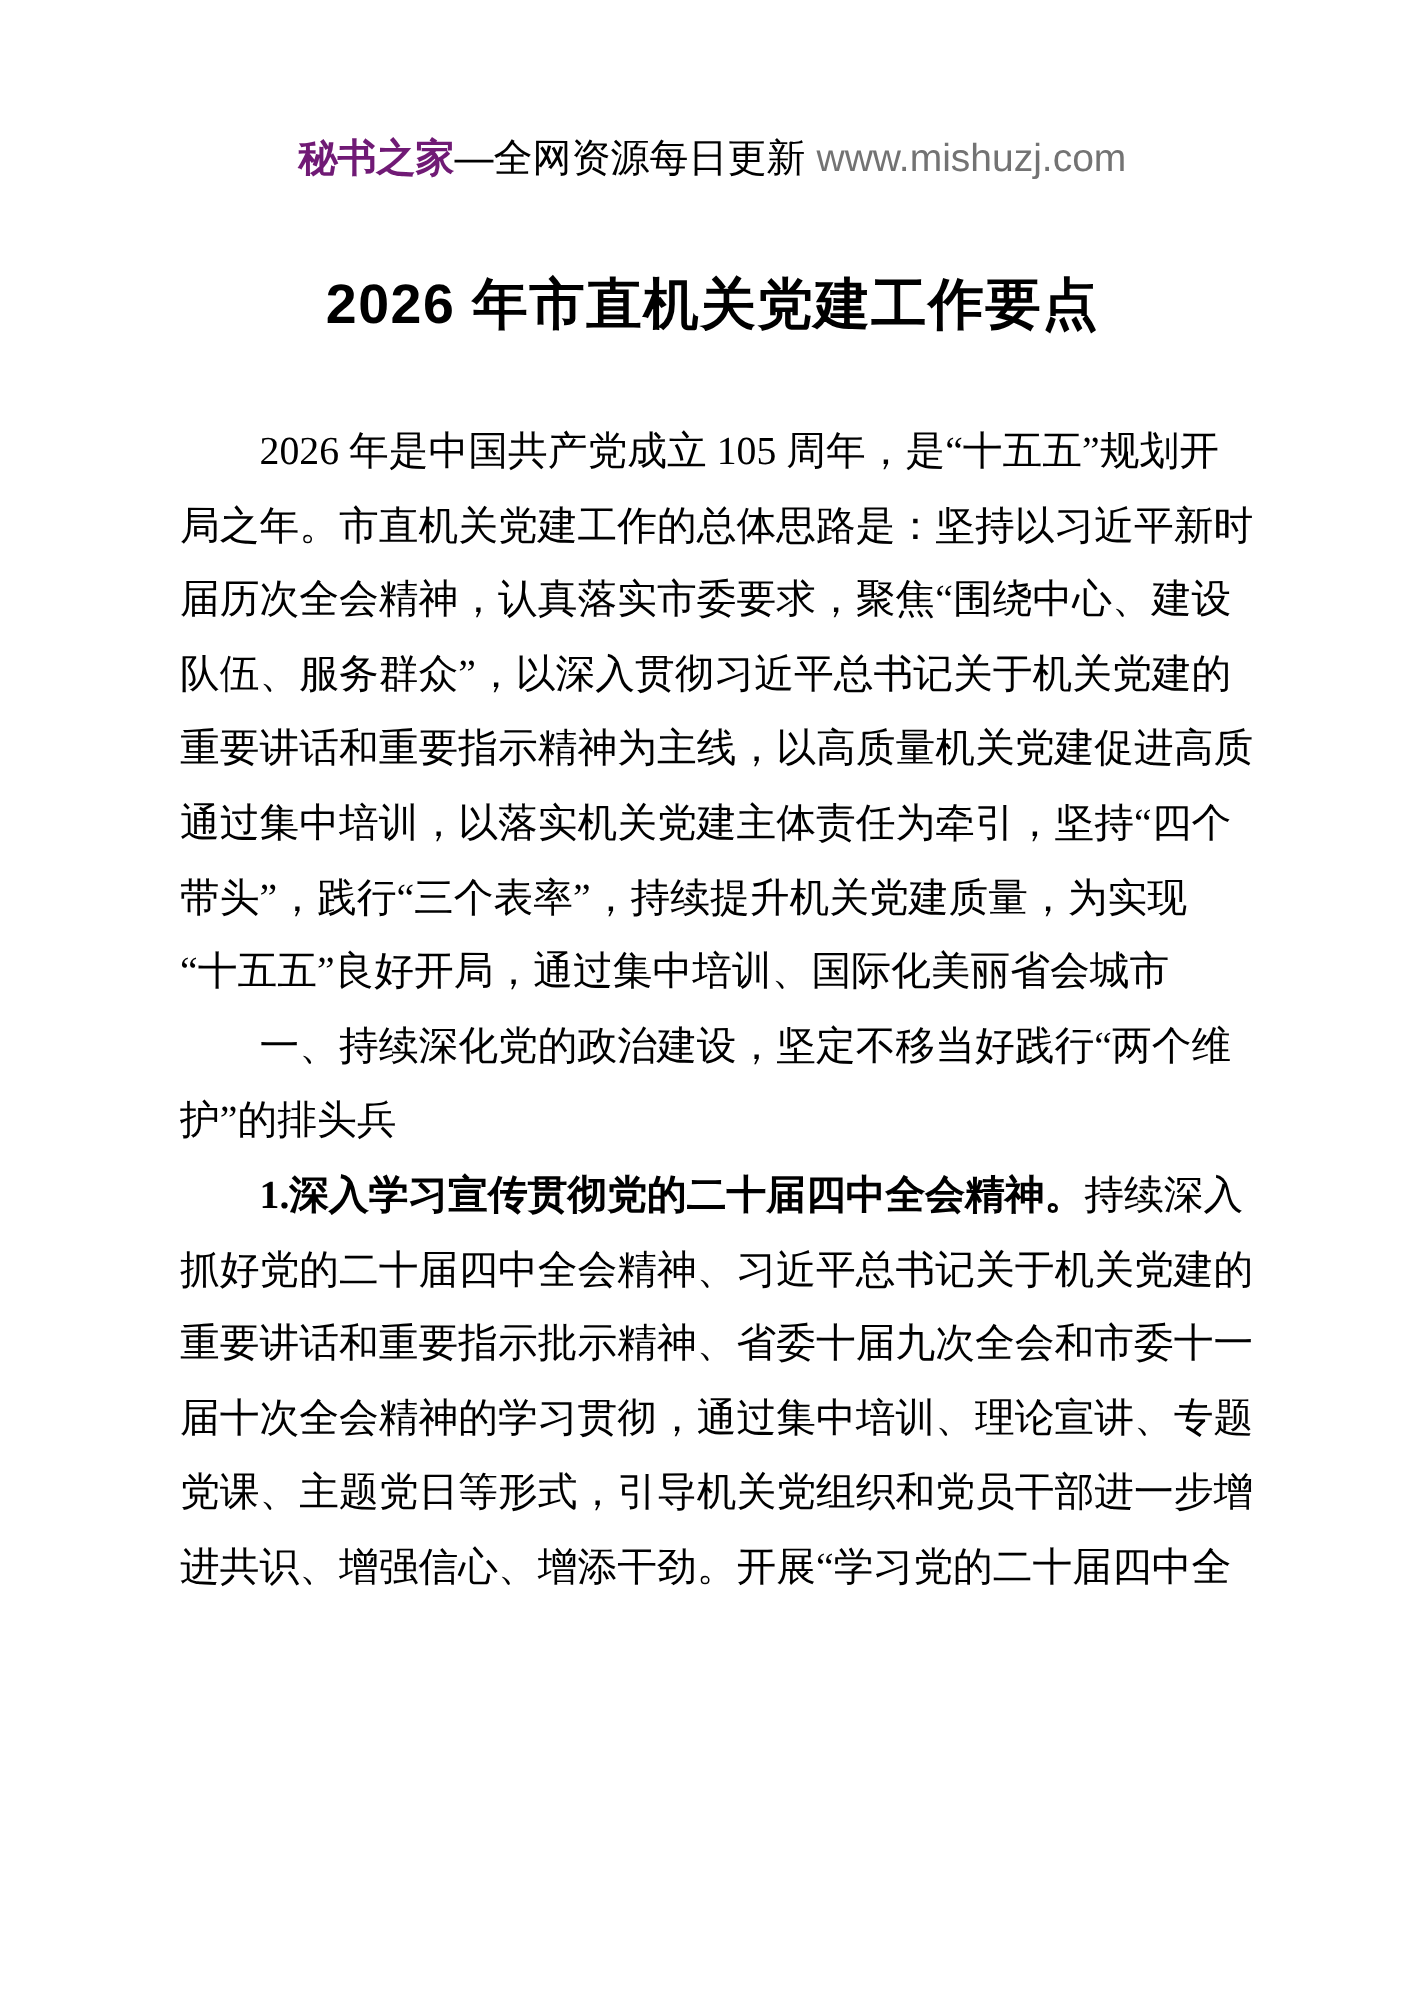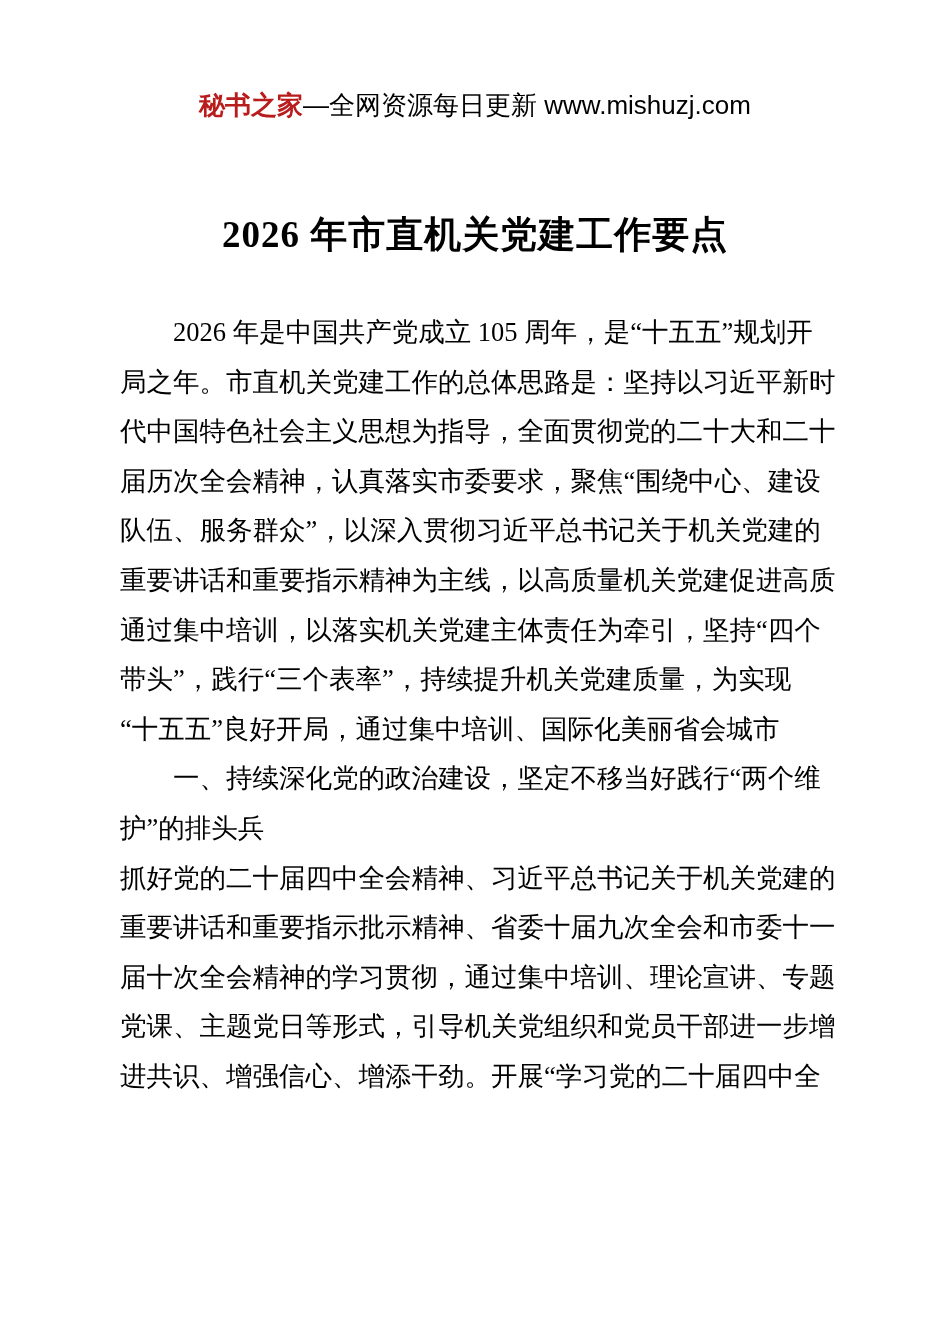--- a/index.html
+++ b/index.html
@@ -29,23 +29,23 @@
     font-weight: 700;
   }
   .site-tagline {
     color: #000000;
   }
   .site-url {
     text-decoration: none;
   }
   
   .doc-title {
-    margin-top: 90px;
+    margin-top: 58px;
     text-align: center;
-    font-family: Liberation Serif, serif;
+    font-family: Liberation Sans, sans-serif;
     font-size: 37px;
     font-weight: 700;
     line-height: 46px;
     letter-spacing: 1px;
     white-space: nowrap;
   }
   
   .doc-body {
     margin: 50px 74px 0 120px;
     font-family: "Liberation Serif", "DejaVu Serif", serif;
@@ -66,45 +66,45 @@
   .section-heading .line {
     font-weight: 400;
   }
 </style>
 </head>
 <body>
 
 <div class="page" style="background: rgb(255, 255, 255); color: rgb(0, 0, 0);">
 
   <div class="site-header">
-    <span class="site-name" style="color: #b91c1c;">秘书之家</span><span class="site-tagline">—</span><span class="site-tagline">全网资源每日更新 </span><span class="site-url" style="color: #000000;">www.mishuzj.com</span>
+    <span class="site-name" style="color: #701a75;">秘书之家</span><span class="site-tagline">—</span><span class="site-tagline">全网资源每日更新 </span><span class="site-url" style="color: #737373;">www.mishuzj.com</span>
   </div>
 
   <div class="doc-title">2026 年市直机关党建工作要点</div>
 
   <div class="doc-body">
 
     <div>
       <div class="line indent">2026 年是中国共产党成立 105 周年，是“十五五”规划开</div>
       <div class="line">局之年。市直机关党建工作的总体思路是：坚持以习近平新时</div>
-      <div class="line">代中国特色社会主义思想为指导，全面贯彻党的二十大和二十</div>
       <div class="line">届历次全会精神，认真落实市委要求，聚焦“围绕中心、建设</div>
       <div class="line">队伍、服务群众”，以深入贯彻习近平总书记关于机关党建的</div>
       <div class="line">重要讲话和重要指示精神为主线，以高质量机关党建促进高质</div>
       <div class="line">通过集中培训，以落实机关党建主体责任为牵引，坚持“四个</div>
       <div class="line">带头”，践行“三个表率”，持续提升机关党建质量，为实现</div>
       <div class="line">“十五五”良好开局，通过集中培训、国际化美丽省会城市</div>
     </div>
 
     <div class="section-heading">
       <div class="line indent">一、持续深化党的政治建设，坚定不移当好践行“两个维</div>
       <div class="line">护”的排头兵</div>
     </div>
 
     <div>
+      <div class="line indent"><span class="bold">1.深入学习宣传贯彻党的二十届四中全会精神。</span><span>持续深入</span></div>
       <div class="line">抓好党的二十届四中全会精神、习近平总书记关于机关党建的</div>
       <div class="line">重要讲话和重要指示批示精神、省委十届九次全会和市委十一</div>
       <div class="line">届十次全会精神的学习贯彻，通过集中培训、理论宣讲、专题</div>
       <div class="line">党课、主题党日等形式，引导机关党组织和党员干部进一步增</div>
       <div class="line">进共识、增强信心、增添干劲。开展“学习党的二十届四中全</div>
     </div>
 
   </div>
 </div>
 

